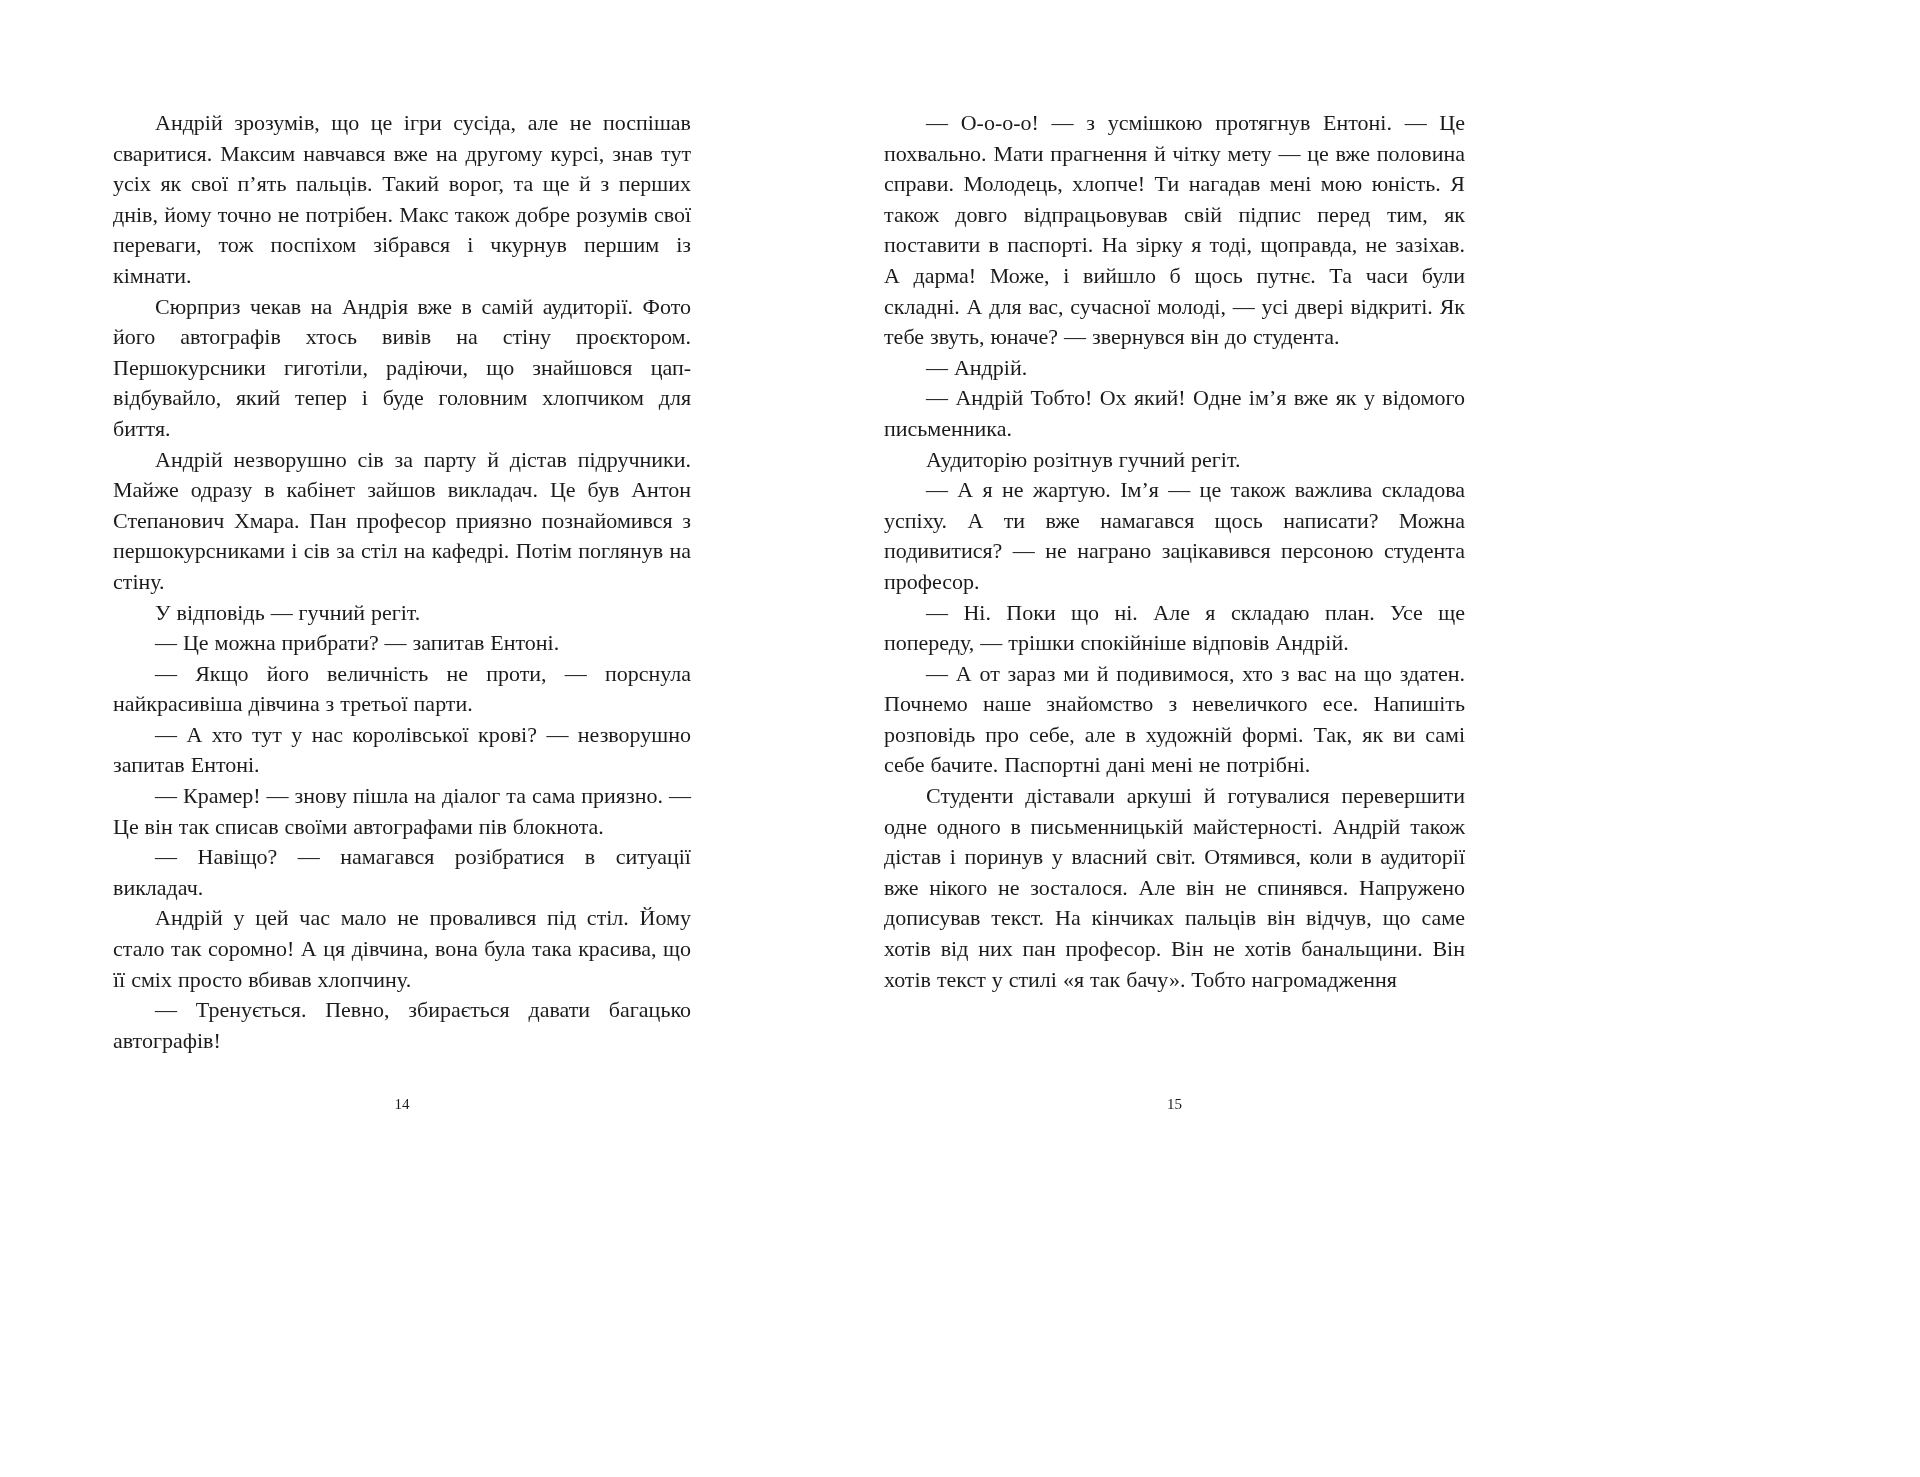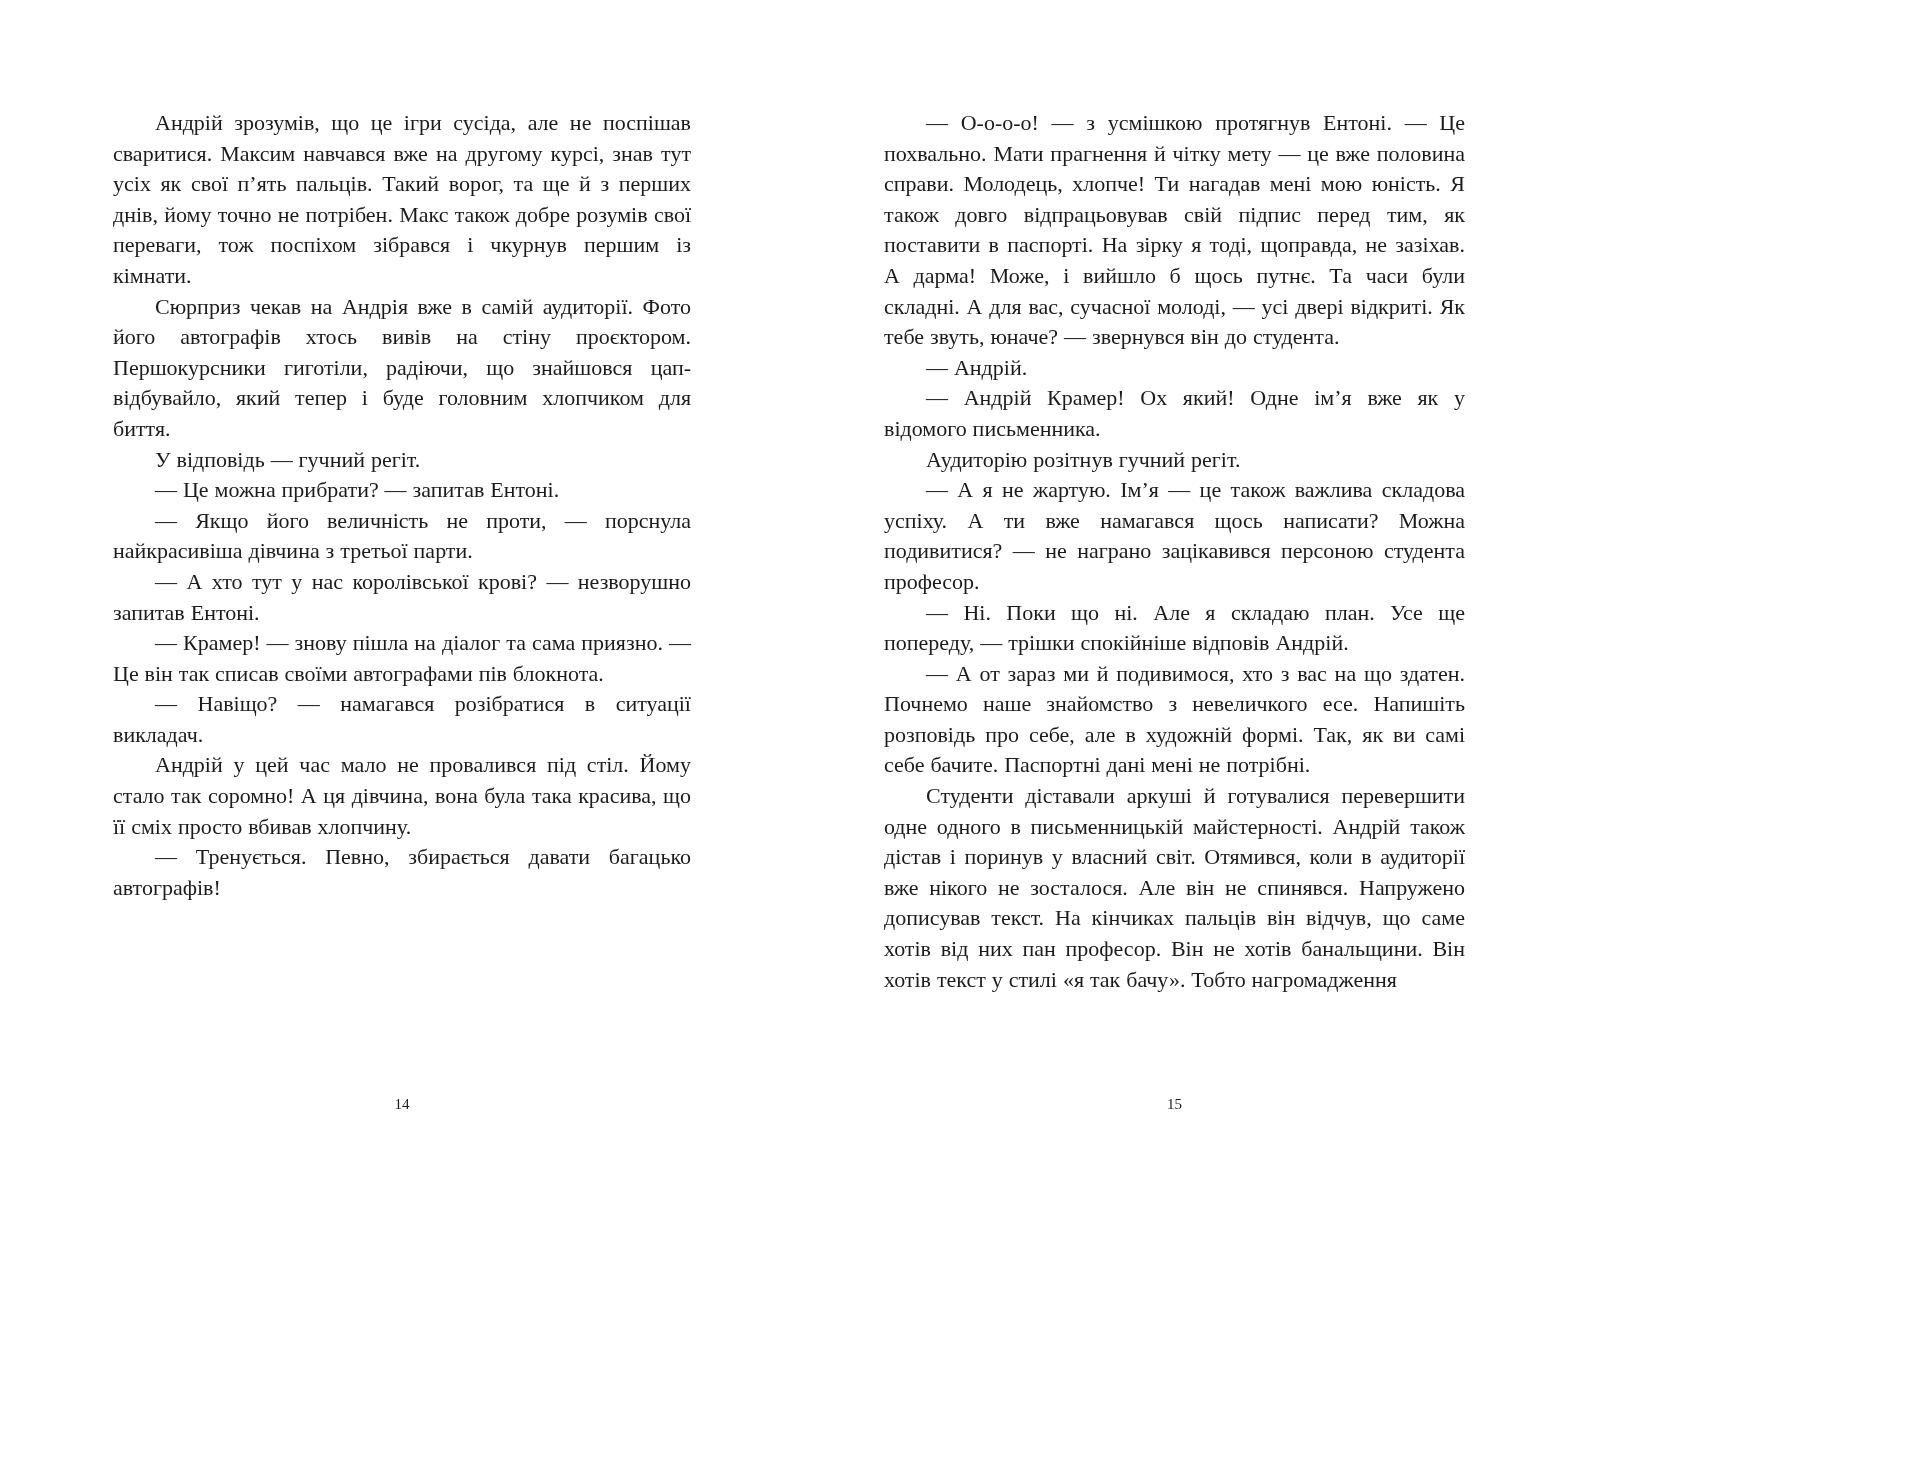--- a/index.html
+++ b/index.html
@@ -47,36 +47,37 @@
   </style>
 </head>
 <body>
 
 <div class="spread">
 
   <section class="page page-left">
     <div class="page-text">
       <p class="para">Андрій зрозумів, що це ігри сусіда, але не поспішав сваритися. Максим навчався вже на другому курсі, знав тут усіх як свої п’ять пальців. Такий ворог, та ще й з перших днів, йому точно не потрібен. Макс також добре розумів свої переваги, тож поспіхом зібрався і чкурнув першим із кімнати.</p>
       <p class="para">Сюрприз чекав на Андрія вже в самій аудиторії. Фото його автографів хтось вивів на стіну проєктором. Першокурсники гиготіли, радіючи, що знайшовся цап-відбувайло, який тепер і буде головним хлопчиком для биття.</p>
+      <p class="para">Андрій незворушно сів за парту й дістав підручники. Майже одразу в кабінет зайшов викладач. Це був Антон Степанович Хмара. Пан професор приязно познайомився з першокурсниками і сів за стіл на кафедрі. Потім поглянув на стіну.</p>
       <p class="para">У відповідь — гучний регіт.</p>
       <p class="para">— Це можна прибрати? — запитав Ентоні.</p>
       <p class="para">— Якщо його величність не проти, — порснула найкрасивіша дівчина з третьої парти.</p>
       <p class="para">— А хто тут у нас королівської крові? — незворушно запитав Ентоні.</p>
       <p class="para">— Крамер! — знову пішла на діалог та сама приязно. — Це він так списав своїми автографами пів блокнота.</p>
       <p class="para">— Навіщо? — намагався розібратися в ситуації викладач.</p>
       <p class="para">Андрій у цей час мало не провалився під стіл. Йому стало так соромно! А ця дівчина, вона була така красива, що її сміх просто вбивав хлопчину.</p>
       <p class="para">— Тренується. Певно, збирається давати багацько автографів!</p>
     </div>
   </section>
 
   <section class="page page-right">
     <div class="page-text">
       <p class="para">— О-о-о-о! — з усмішкою протягнув Ентоні. — Це похвально. Мати прагнення й чітку мету — це вже половина справи. Молодець, хлопче! Ти нагадав мені мою юність. Я також довго відпрацьовував свій підпис перед тим, як поставити в паспорті. На зірку я тоді, щоправда, не зазіхав. А дарма! Може, і вийшло б щось путнє. Та часи були складні. А для вас, сучасної молоді, — усі двері відкриті. Як тебе звуть, юначе? — звернувся він до студента.</p>
       <p class="para">— Андрій.</p>
-      <p class="para">— Андрій Крамер! Ох який! Одне ім’я вже як у відомого письменника.</p>
+      <p class="para">— Андрій Тобто! Ох який! Одне ім’я вже як у відомого письменника.</p>
       <p class="para">Аудиторію розітнув гучний регіт.</p>
       <p class="para">— А я не жартую. Ім’я — це також важлива складова успіху. А ти вже намагався щось написати? Можна подивитися? — не награно зацікавився персоною студента професор.</p>
       <p class="para">— Ні. Поки що ні. Але я складаю план. Усе ще попереду, — трішки спокійніше відповів Андрій.</p>
       <p class="para">— А от зараз ми й подивимося, хто з вас на що здатен. Почнемо наше знайомство з невеличкого есе. Напишіть розповідь про себе, але в художній формі. Так, як ви самі себе бачите. Паспортні дані мені не потрібні.</p>
       <p class="para">Студенти діставали аркуші й готувалися перевершити одне одного в письменницькій майстерності. Андрій також дістав і поринув у власний світ. Отямився, коли в аудиторії вже нікого не зосталося. Але він не спинявся. Напружено дописував текст. На кінчиках пальців він відчув, що саме хотів від них пан професор. Він не хотів банальщини. Він хотів текст у стилі «я так бачу». Тобто нагромадження</p>
     </div>
   </section>
 
   <div class="page-number pn-left">14</div>
   <div class="page-number pn-right">15</div>

